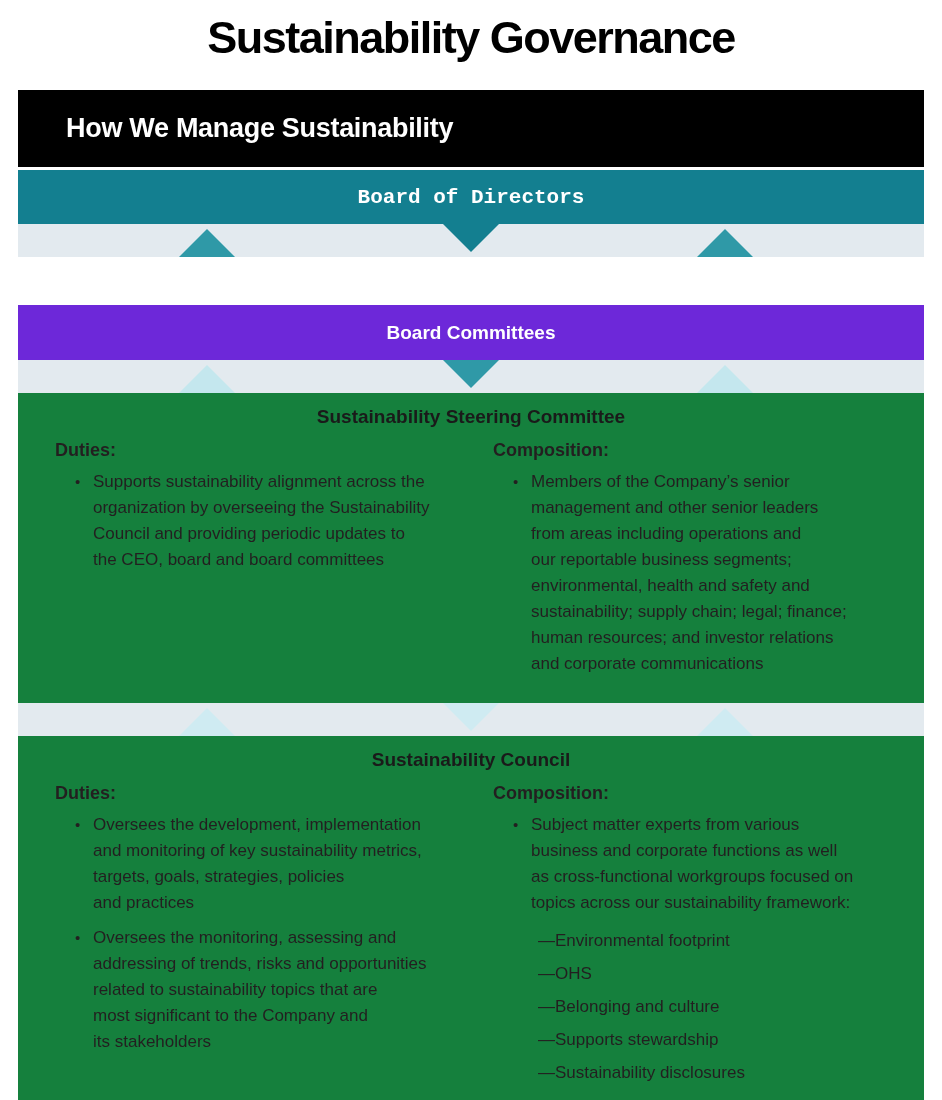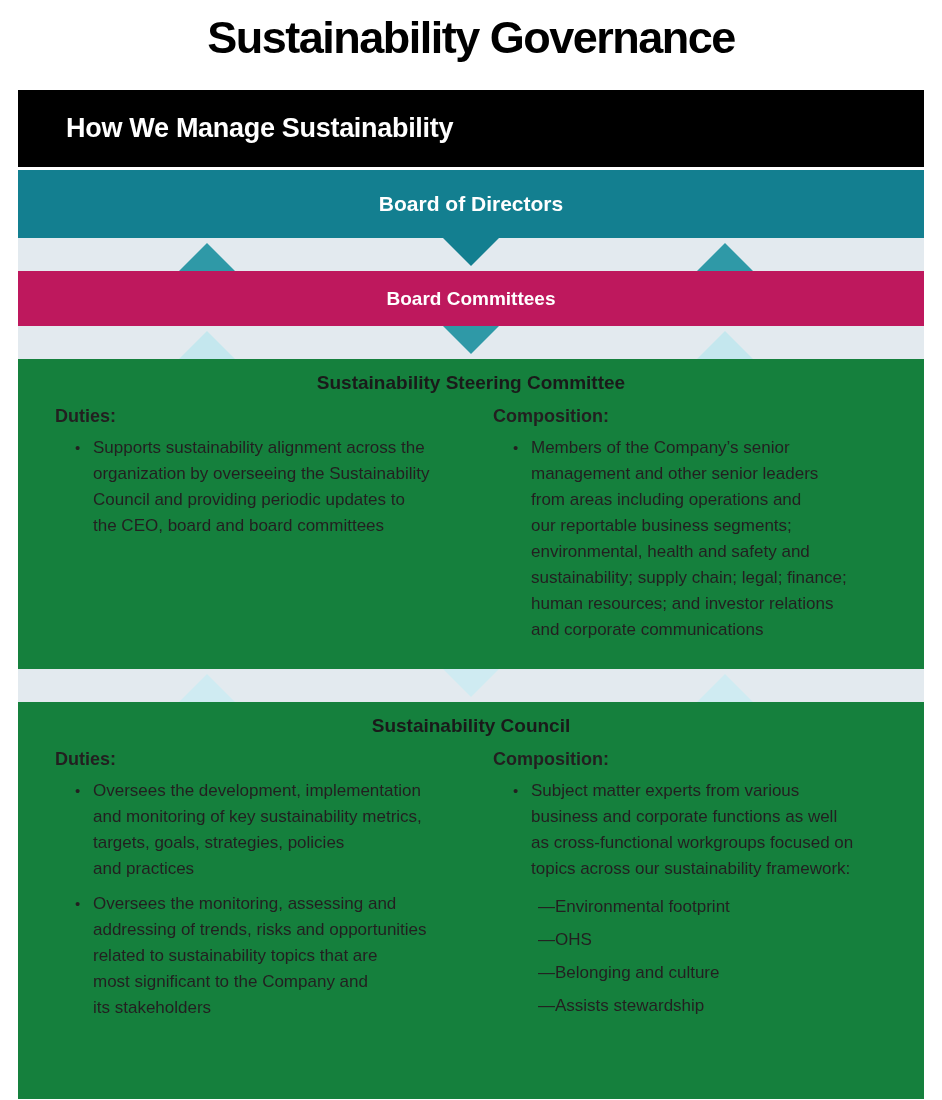--- a/index.html
+++ b/index.html
@@ -28,22 +28,22 @@
     padding-left:48px;
     margin-bottom:3px;
   }
   .banner-title {
     color:#fff; font-size:27px; font-weight:700; letter-spacing:-0.3px;
   }
   .bar {
     display:flex; align-items:center; justify-content:center;
     color:#fff; font-weight:700;
   }
-  .bar-bod { background:#137f90; height:68px; font-size:21px; }
-  .bar-committees { background:#be185d; height:55px; font-size:19px; }
+  .bar-bod { background:#137f90; height:54px; font-size:21px;font-family:Liberation Mono, monospace; }
+  .bar-committees { background:#6d28d9; height:55px; font-size:19px;margin-top:48px; }
   .band { background:#e3eaef; height:33px; position:relative; }
   .arr { position:absolute; width:0; height:0; display:block; }
   .arr-down {
     top:0; left:50%; margin-left:-28px;
     border-left:28px solid transparent;
     border-right:28px solid transparent;
     border-top:28px solid #137f90;
   }
   .arr-up {
     bottom:0;
@@ -192,21 +192,24 @@
           <li class="dash-item">
               <span>Environmental footprint</span>
             </li>
           <li class="dash-item">
               <span>OHS</span>
             </li>
           <li class="dash-item">
               <span>Belonging and culture</span>
             </li>
           <li class="dash-item">
-              <span>Assists stewardship</span>
+              <span>Supports stewardship</span>
+            </li>
+          <li class="dash-item">
+              <span>Sustainability disclosures</span>
             </li>
         </ul>
       </div>
     </div>
   </div>
 
   <div class="footer-bar"></div>
 
 </div>
 

